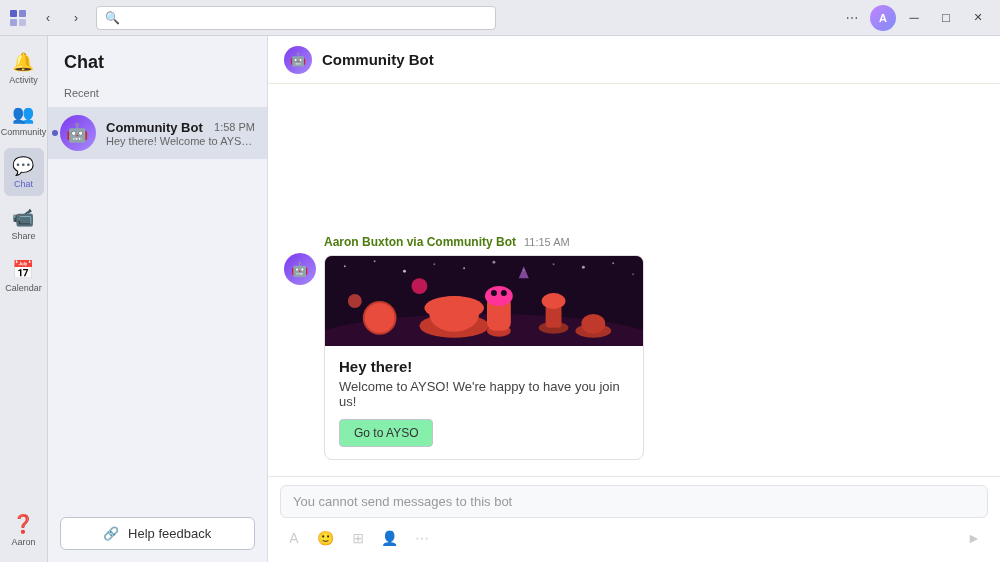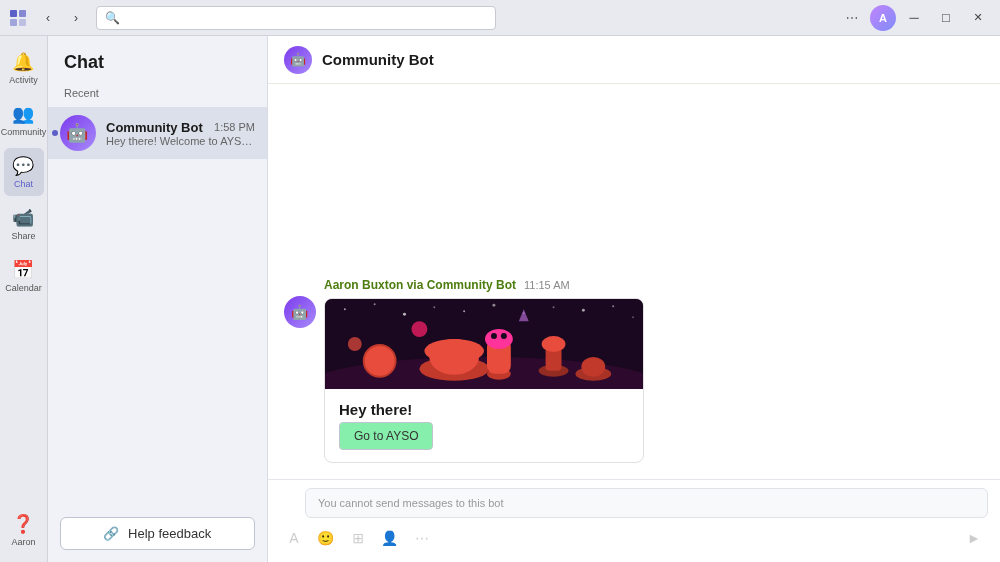--- a/index.html
+++ b/index.html
@@ -326,25 +326,24 @@
 
     
     .chat-input-area {
       border-top: 1px solid #e4e6ec;
       padding: 8px 12px;
     }
     .chat-input-box {
       border: 1px solid #e0e2e8;
       border-radius: 6px;
       padding: 8px 12px;
-      font-size: 11px;
+      font-size: 13px;
       color: #999;
       background: #f8f9fb;
       margin-bottom: 4px;
-      margin-left: 25px;
     }
     .chat-toolbar {
       display: flex;
       align-items: center;
       gap: 4px;
       padding: 2px 0;
     }
     .toolbar-btn {
       background: none;
       border: none;
@@ -522,20 +521,21 @@
 
                 <circle cx="95" cy="30" r="8" fill="#e91e63" opacity="0.8"></circle>
 
                 <polygon points="200,10 205,22 195,22" fill="#9b59b6" opacity="0.8"></polygon>
 
                 <circle cx="30" cy="45" r="7" fill="#e74c3c" opacity="0.7"></circle>
               </svg>
             </div>
             <div class="card-body">
               <div class="card-title">Hey there!</div>
+              <div class="card-text">Welcome to AYSO! We're happy to have you join us!</div>
               <button class="card-btn">Go to AYSO</button>
             </div>
           </div>
         </div>
       </div>
     </div>
 
     <div class="chat-input-area">
       <div class="chat-input-box">You cannot send messages to this bot</div>
       <div class="chat-toolbar">

